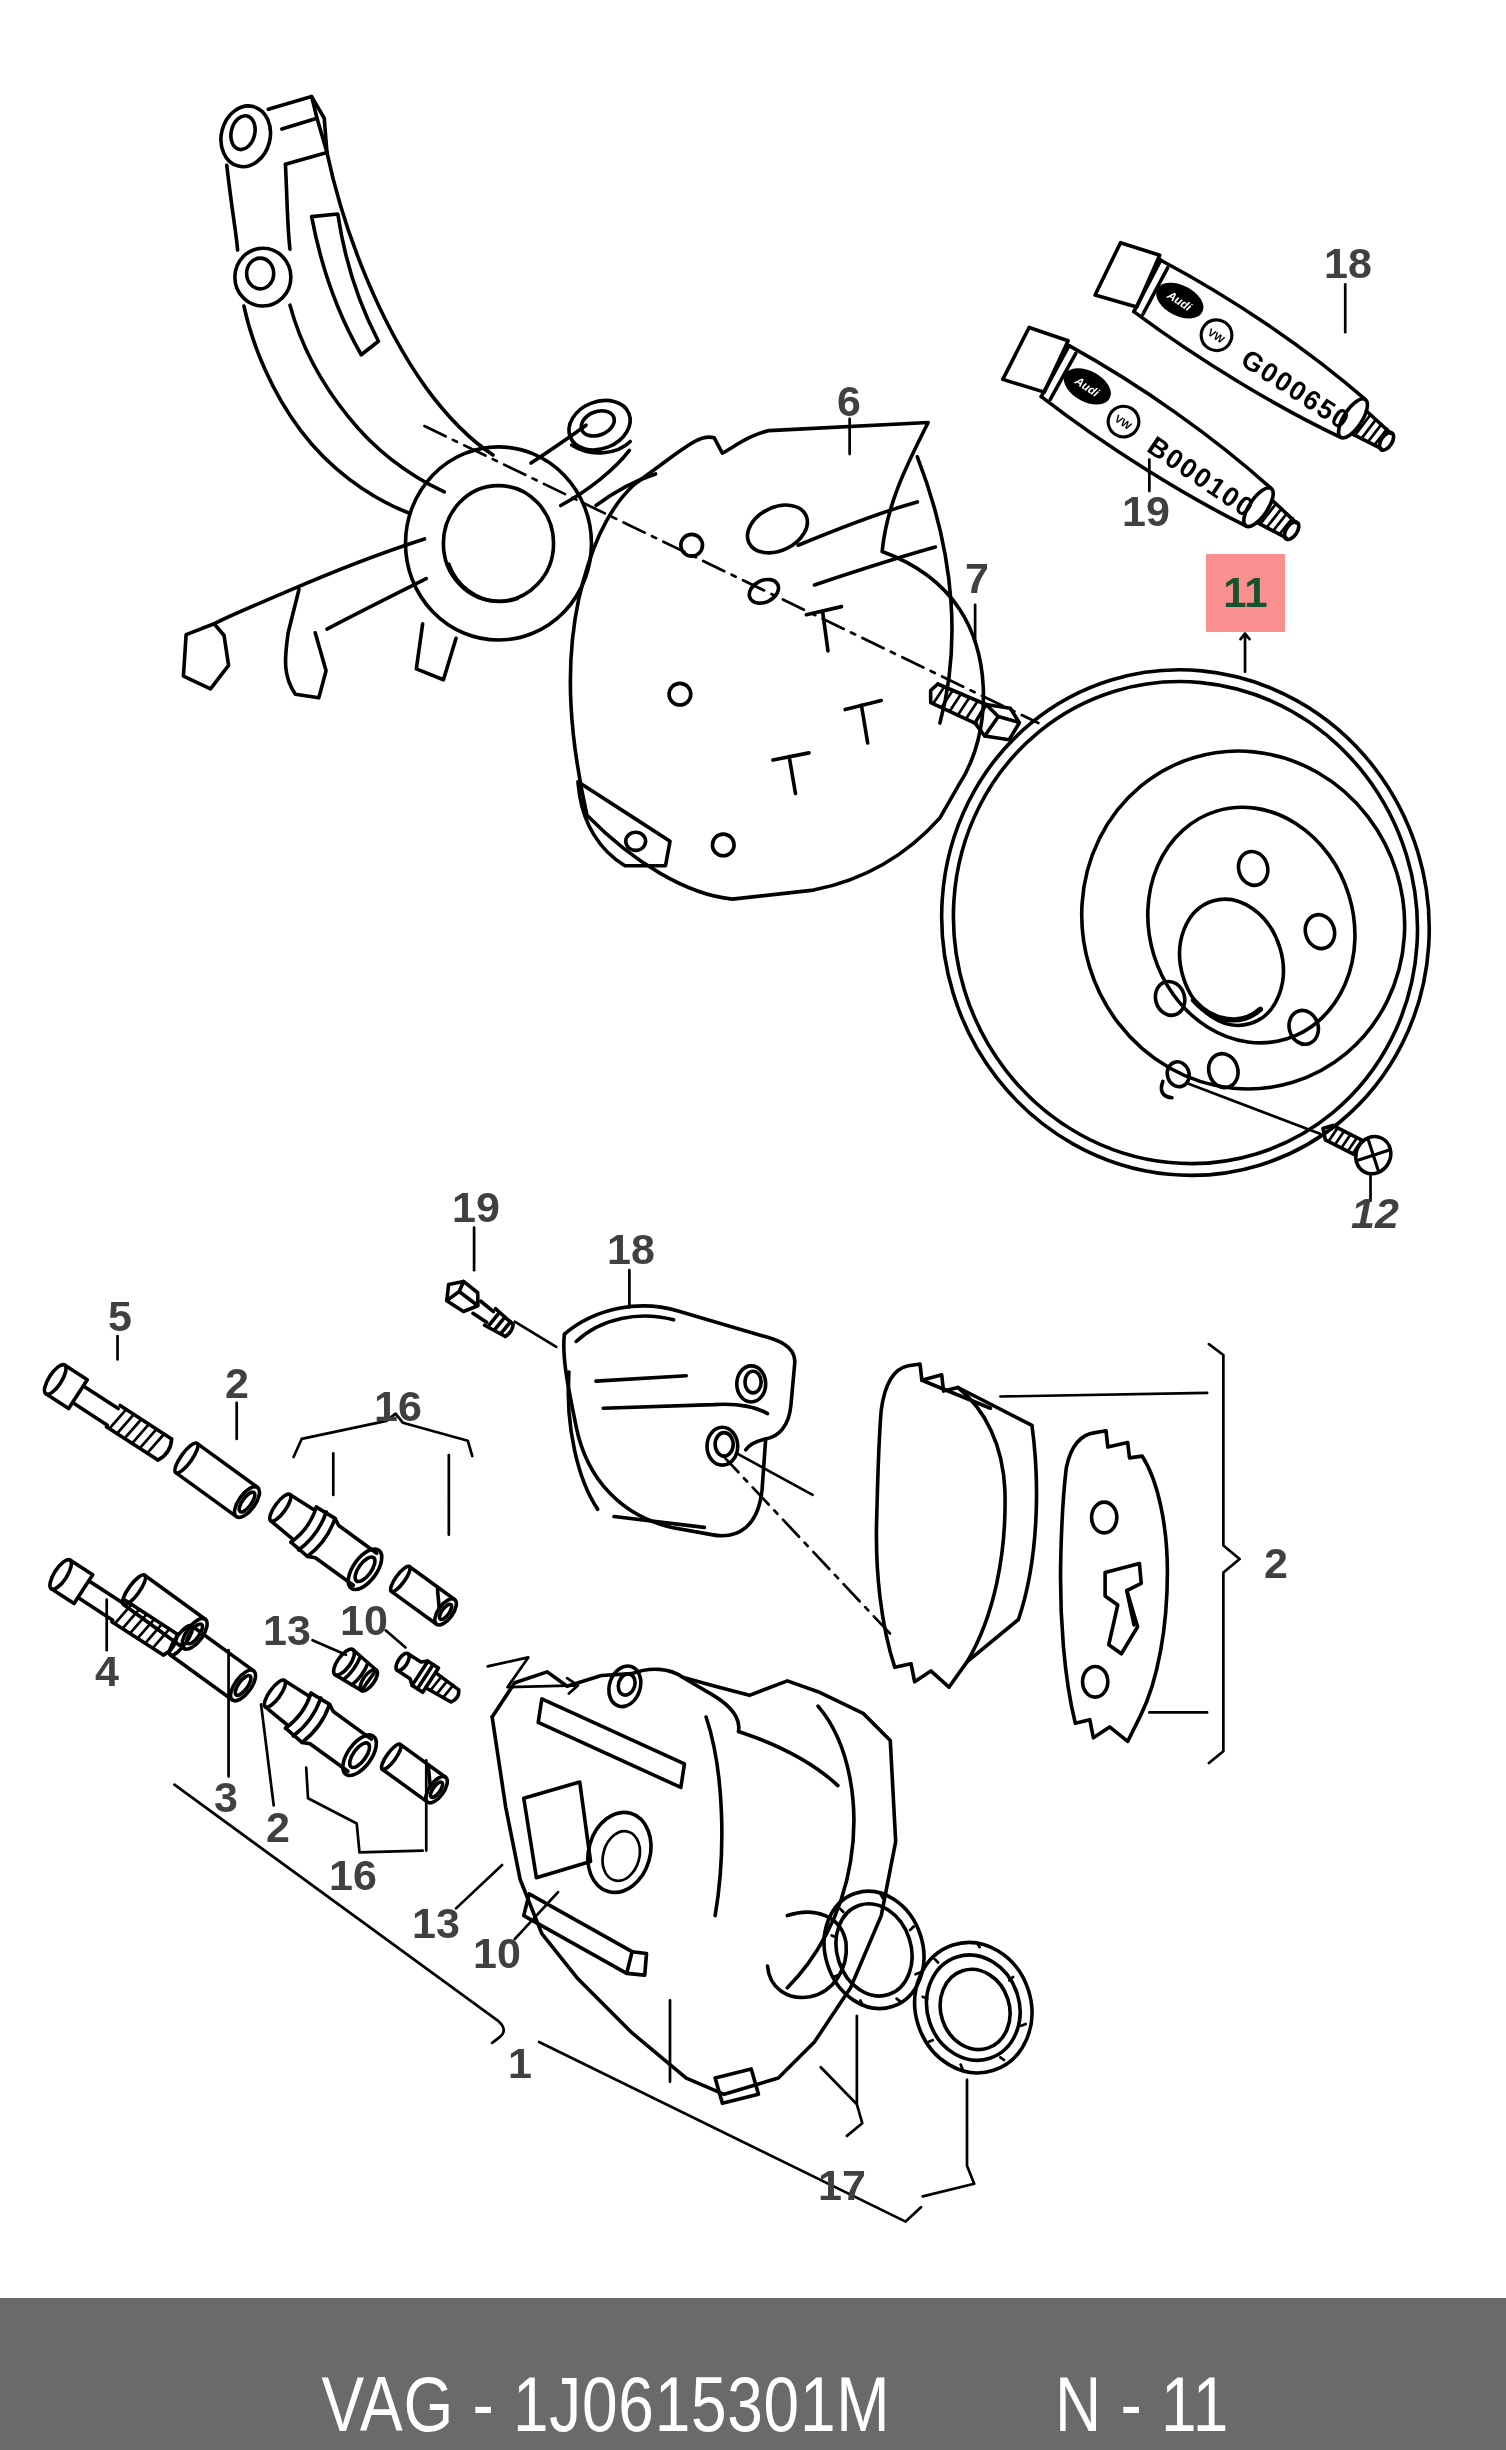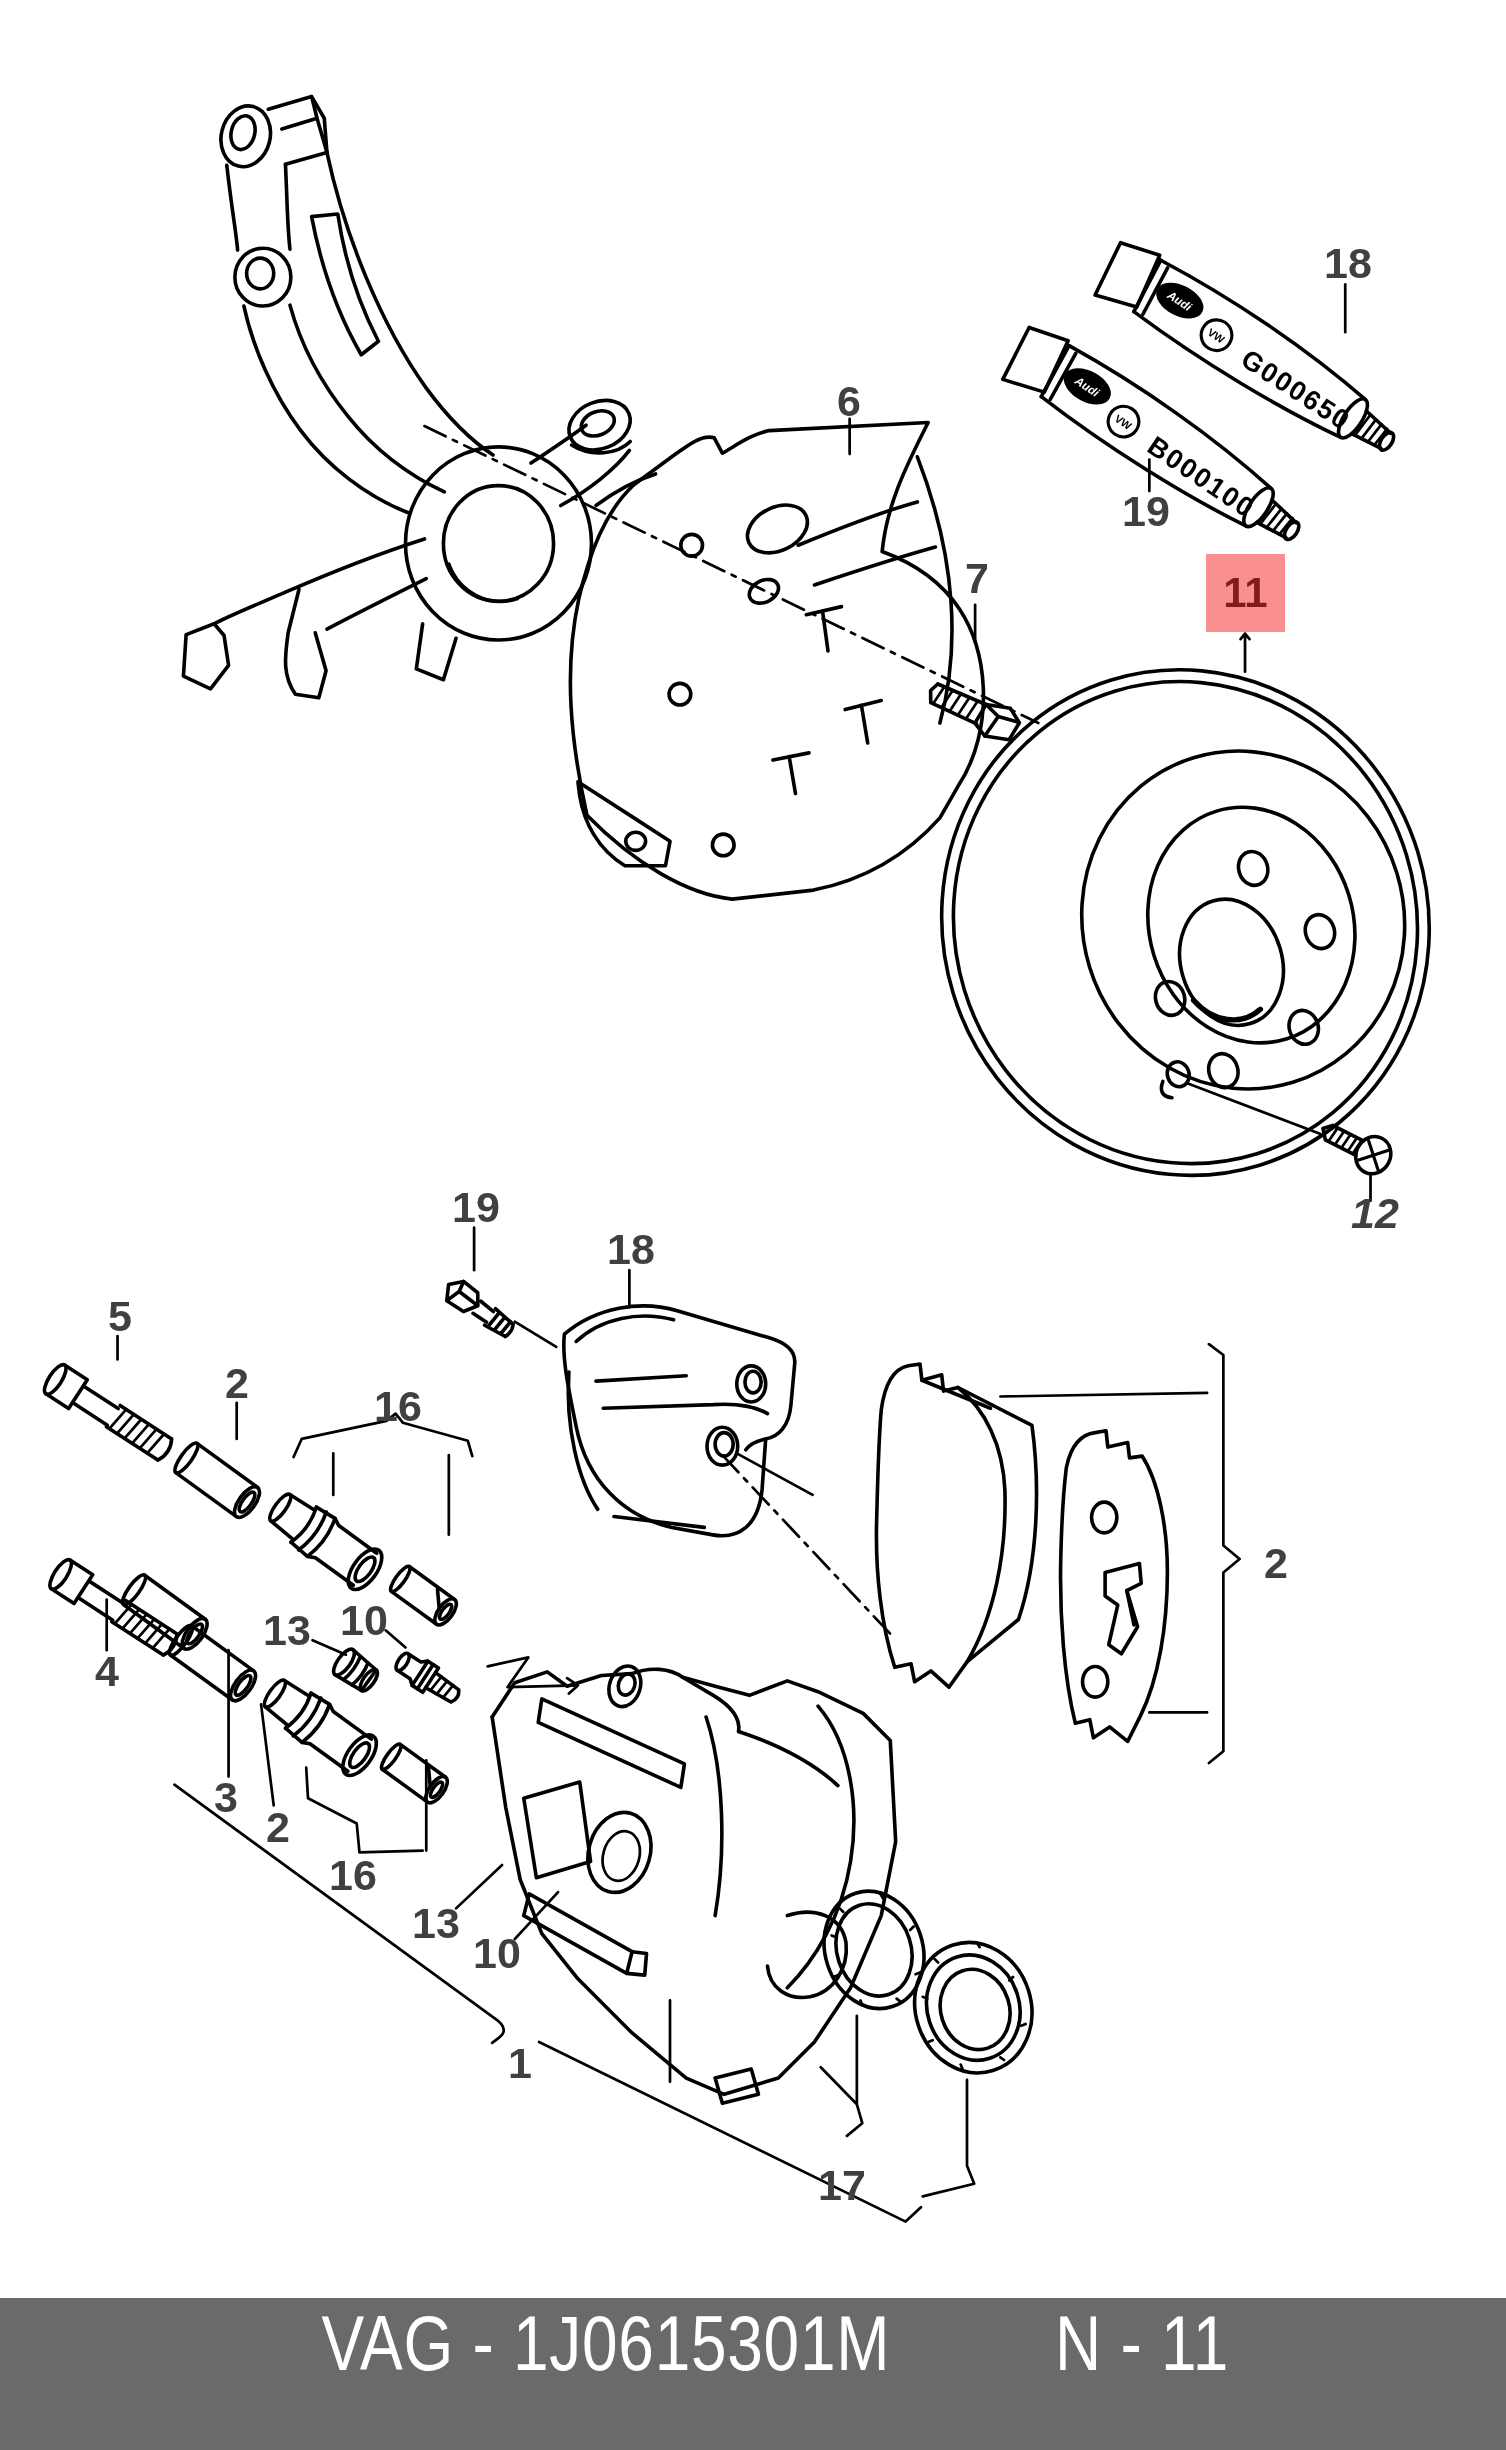--- a/index.html
+++ b/index.html
@@ -6,21 +6,21 @@
   .page{position:relative;width:1507px;height:2450px;background:#fff;overflow:hidden;
         font-family:"Liberation Sans",sans-serif;}
   .art{position:absolute;left:0;top:0;}
   .callout-layer{position:absolute;left:0;top:0;width:100%;height:100%;pointer-events:none;}
   .callout{position:absolute;transform:translate(-50%,-50%);
            font:bold 43px "Liberation Sans",sans-serif;color:#404040;line-height:1;
            pointer-events:auto;}
   .highlight-box{position:absolute;display:flex;align-items:center;justify-content:center;
                  font:bold 42px "Liberation Sans",sans-serif;line-height:1;cursor:pointer;}
   .footer{position:absolute;left:0;bottom:0;width:100%;height:152px;
-          display:flex;align-items:flex-start;justify-content:center;gap:83px;}
+          display:flex;align-items:flex-end;justify-content:center;gap:83px;}
   .footer-text{font-size:78px;letter-spacing:0.9px;transform:scaleX(0.82);
                white-space:nowrap;font-weight:400;}
   svg text{font-family:"Liberation Sans",sans-serif;}
 </style>
 </head>
 <body>
 
 <div class="page">
 
 <svg class="art" width="1507" height="2450" viewBox="0 0 1669 2714" fill="none" stroke="#000" stroke-width="4" stroke-linecap="round" stroke-linejoin="round">
@@ -295,21 +295,21 @@
     <path d="M505 2114 L556 2066"></path>
     <path d="M570 2148 L618 2096"></path>
     <path d="M525 1360 L525 1407"></path>
     <path d="M697 1407 L697 1448"></path>
     <path d="M325 1614 L334 1594 L428 1574 L438 1566 L446 1576 L518 1596 L523 1613"></path>
     <path d="M369 1610 L369 1656 M497 1612 L497 1700"></path>
     <path d="M339 1958 L341 1992 L395 2020 L398 2052 L468 2050 M472 2050 L472 1950"></path>
   </g>
 </svg>
 
-<div class="highlight-box" id="highlight-box" style="left: 1206px; top: 554px; width: 79px; height: 78px; background: rgb(249, 143, 143); color: #7f1d1d;">
+<div class="highlight-box" id="highlight-box" style="left: 1206px; top: 554px; width: 79px; height: 78px; background: rgb(249, 143, 143); color: #14532d;">
   <span>11</span>
 </div>
 
 <div class="callout-layer" id="callout-layer">
       <div class="callout" style="left: 1348px; top: 263px;">18</div>
       <div class="callout" style="left: 1146px; top: 511px;">19</div>
       <div class="callout" style="left: 849px; top: 401px;">6</div>
       <div class="callout" style="left: 977px; top: 578px;">7</div>
       <div class="callout" style="left: 1375px; top: 1213px; font-style: italic;">12</div>
       <div class="callout" style="left: 120px; top: 1316px;">5</div>

